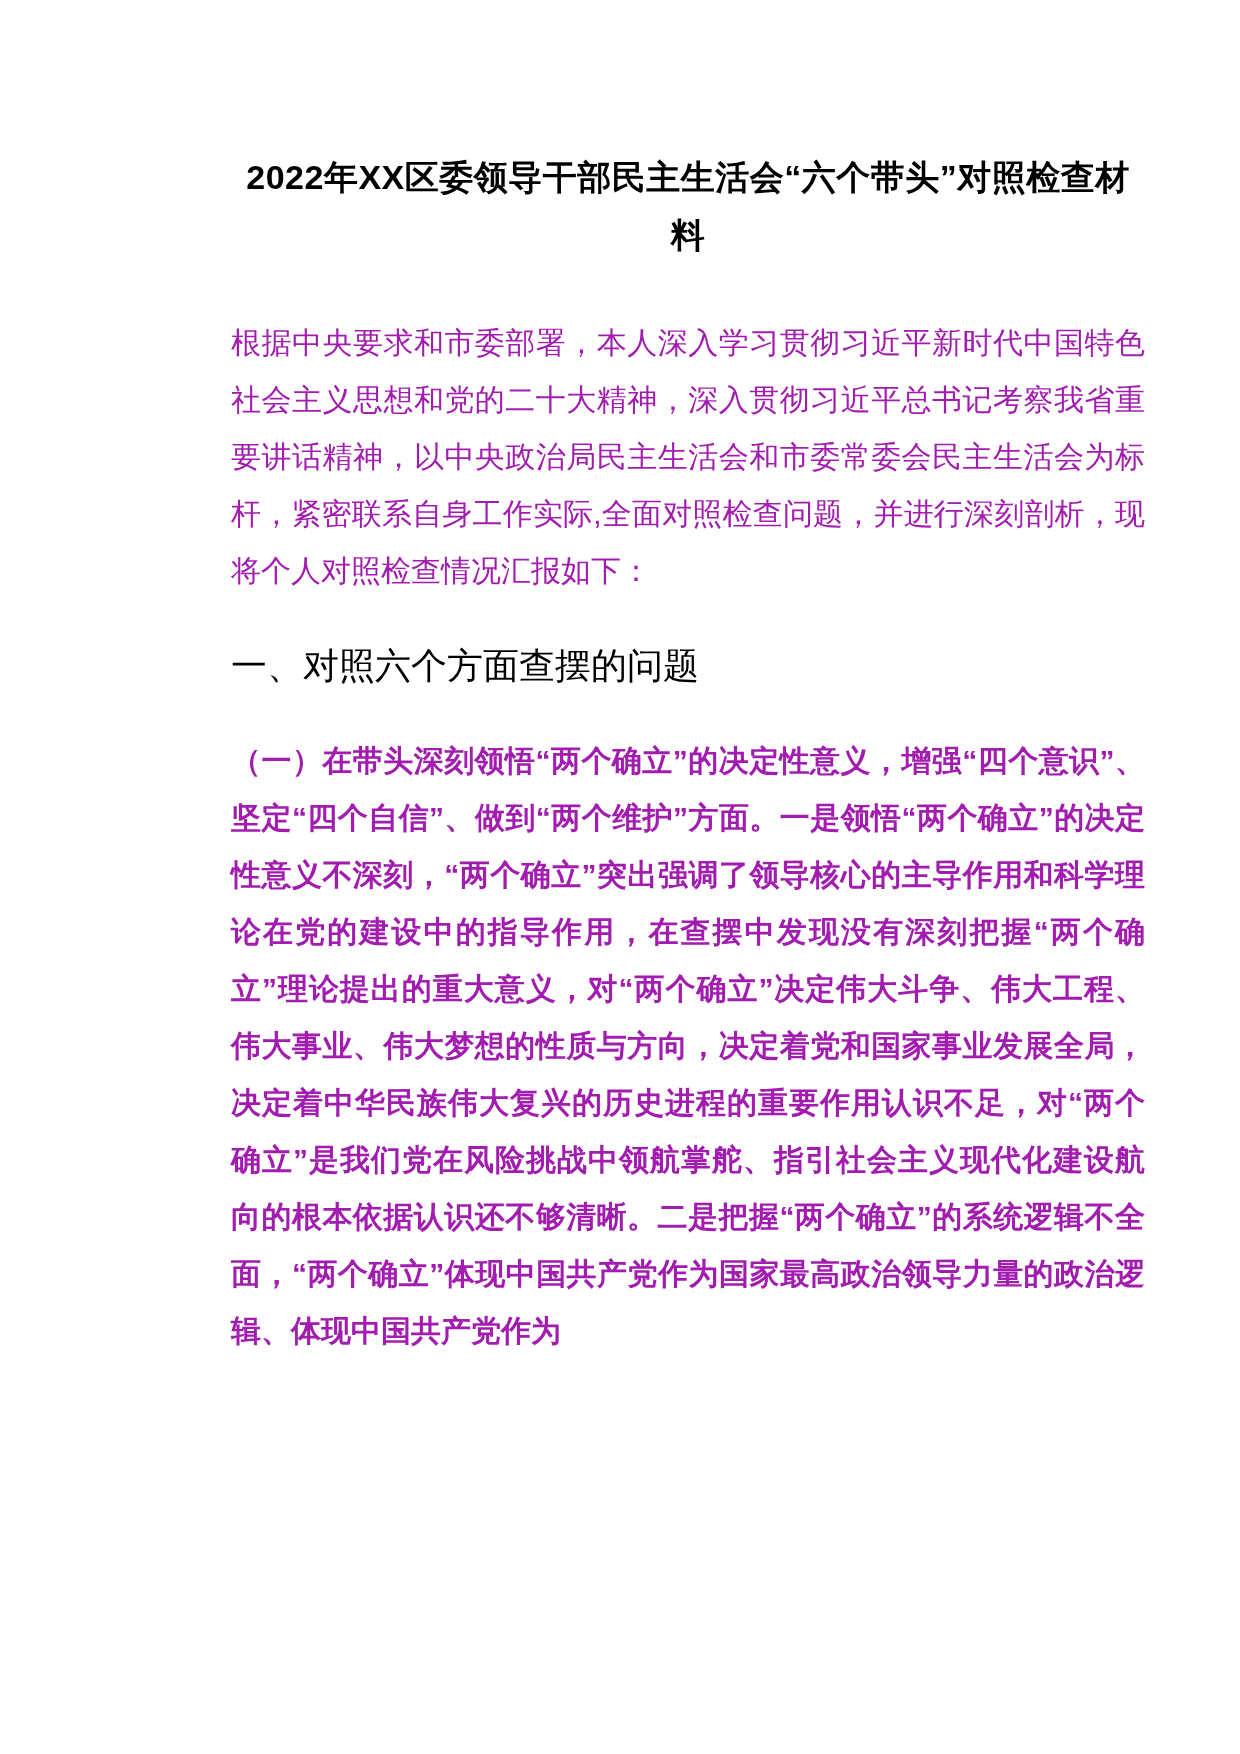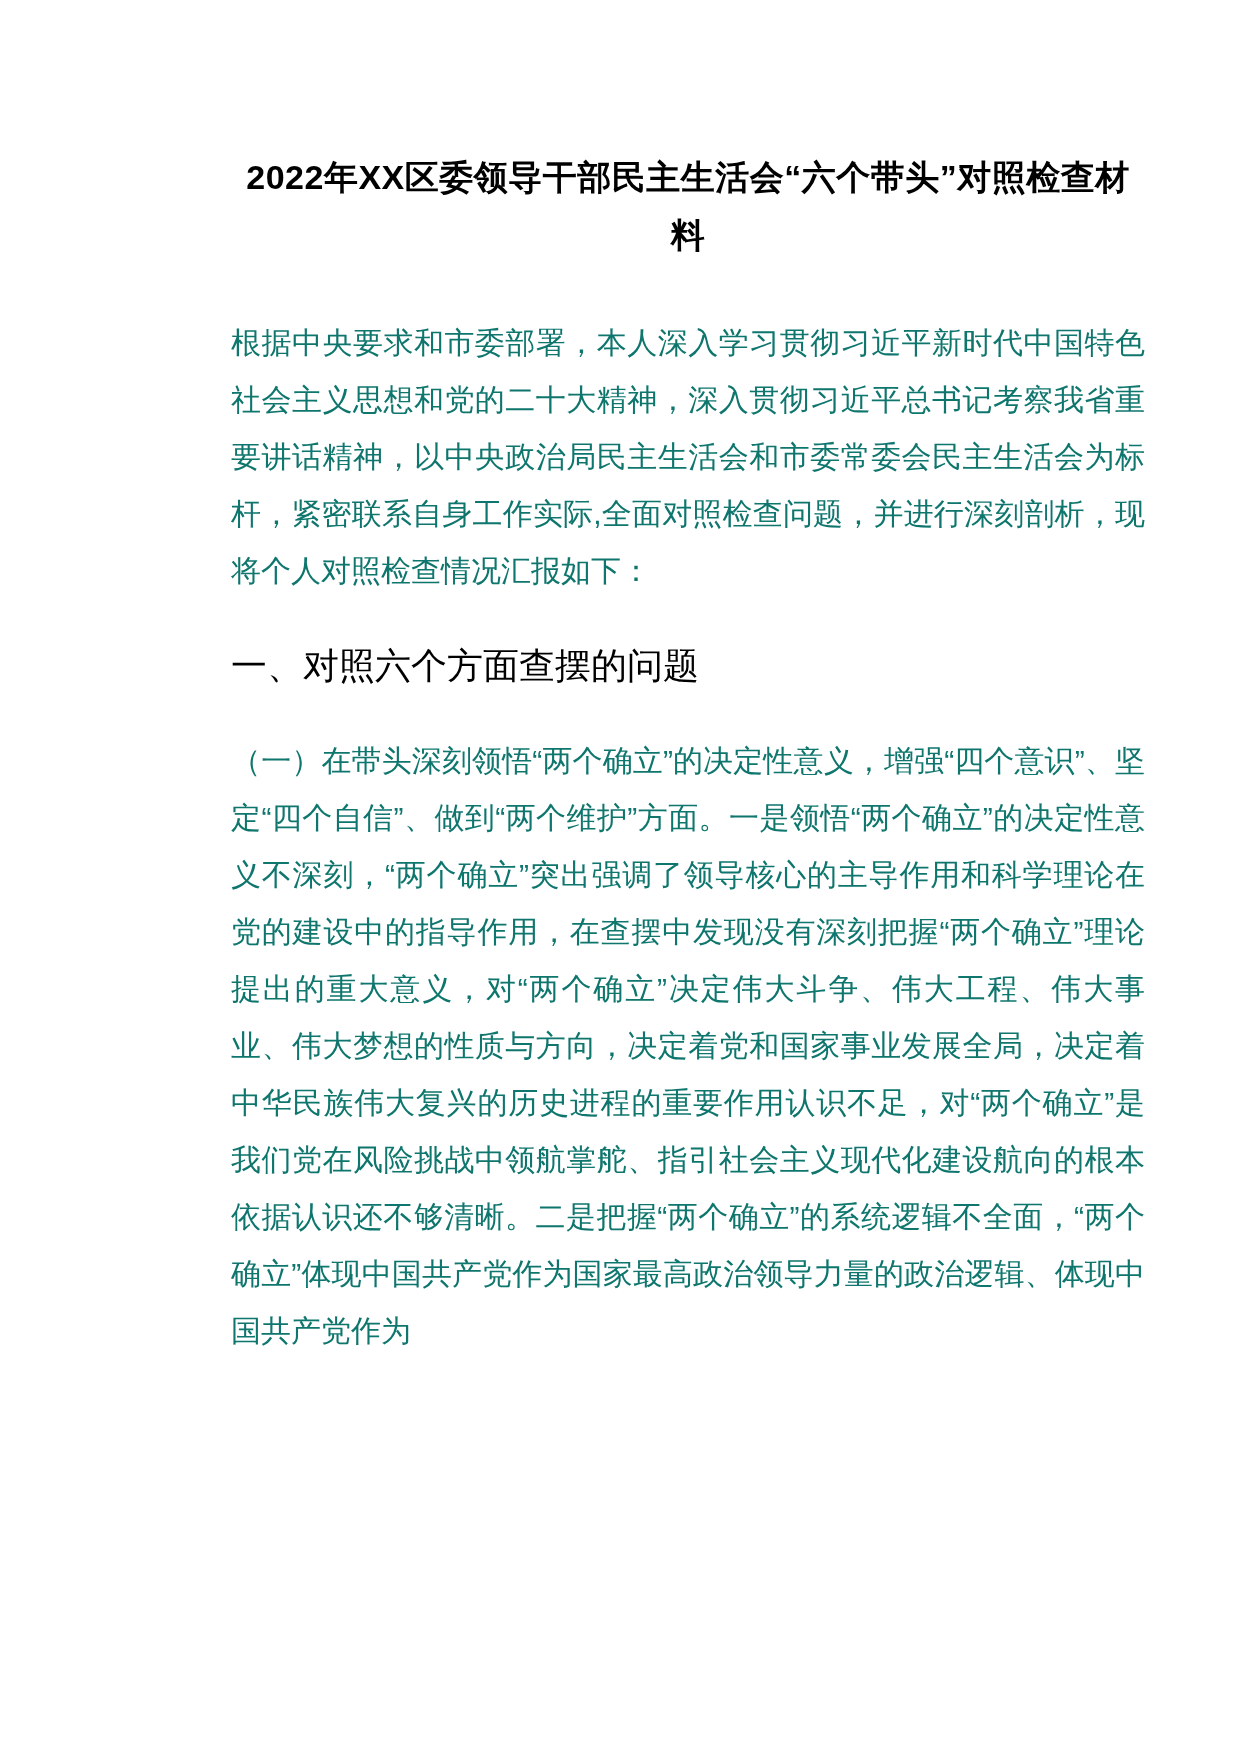--- a/index.html
+++ b/index.html
@@ -46,27 +46,28 @@
   }
 
   
   .para {
     margin: 0;
     font-size: 30px;
     font-weight: normal;
     line-height: 57px;
     text-align: justify;
     text-justify: inter-ideograph;
-    color: #0f766e;
+    color: #a21caf;
     word-break: break-all;
     letter-spacing: 0px;
   }
 
   .para-indent {
     text-indent: 0;
+    font-weight: bold;
   }
 
   .gap-after-title { height: 50px; }
   .gap-heading     { height: 38px; }
 
   .section-heading {
     margin: 0;
     font-size: 36px;
     font-weight: normal;
     line-height: 57px;

